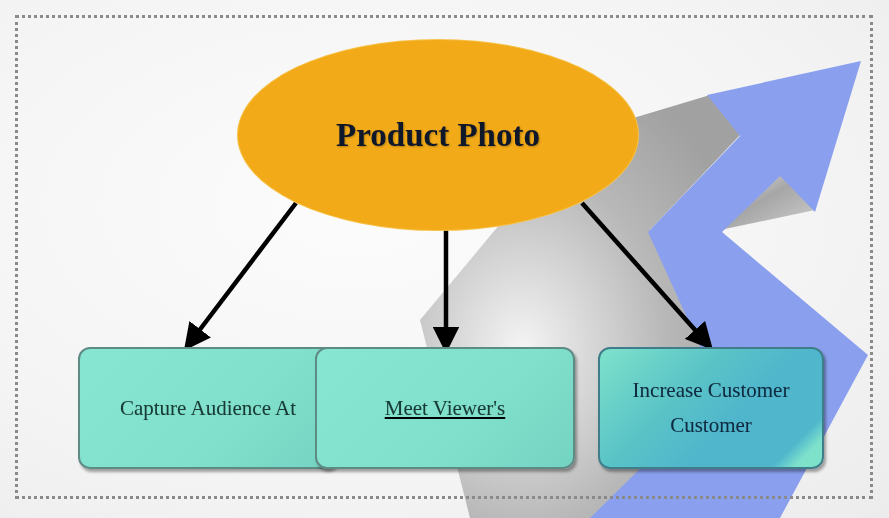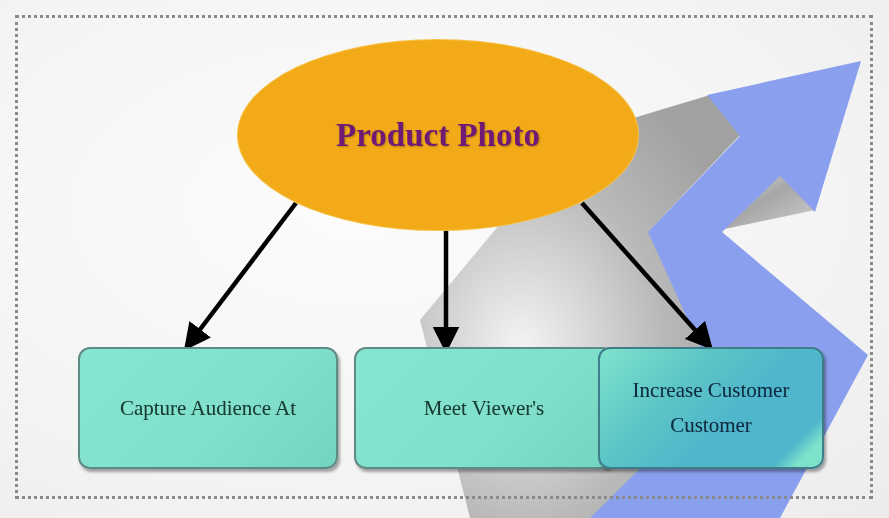--- a/index.html
+++ b/index.html
@@ -13,21 +13,21 @@
     border:3px dotted #8a8a8a; box-sizing:border-box; pointer-events:none;
   }
   svg.bg { position:absolute; left:0; top:0; }
   .ellipse {
     position:absolute; left:238px; top:40px; width:400px; height:190px;
     border-radius:50%; background:#f2aa18;
     box-shadow: 0 0 0 1px #f6c24a;
     display:flex; flex-direction:column; align-items:center; justify-content:center;
   }
   .ellipse .t {
-    font-weight:bold; font-size:33px; color:#701a75; line-height:42px;
+    font-weight:bold; font-size:33px; color:#0f172a; line-height:42px;
     text-shadow: 1px 1px 2px rgba(0,0,0,0.25);
   }
   .box {
     position:absolute; top:347px; height:122px; width:260px;
     border-radius:12px; box-sizing:border-box;
     border:2px solid #5e8b84;
     box-shadow: 2px 3px 3px rgba(0,0,0,0.35);
     display:flex; flex-direction:column; align-items:center; justify-content:center;
     background: linear-gradient(135deg, #86e6d1 0%, #80e0cb 60%, #74d4c2 100%);
   }
@@ -75,20 +75,20 @@
 </svg>
 
 <div class="ellipse">
   <span class="t">Product Photo</span>
 </div>
 
 <div class="box" style="left:78px;">
   <span class="t">Capture Audience At</span>
 </div>
 
-<div class="box" style="left:354px;">
+<div class="box" style="left:315px;text-decoration:underline;">
   <span class="t">Meet Viewer's</span>
 </div>
 
 <div class="box box3" style="left:598px; width:226px;">
   <span class="t">Increase Customer</span>
   <span class="t">Customer</span>
 </div>
 
 </body></html>

